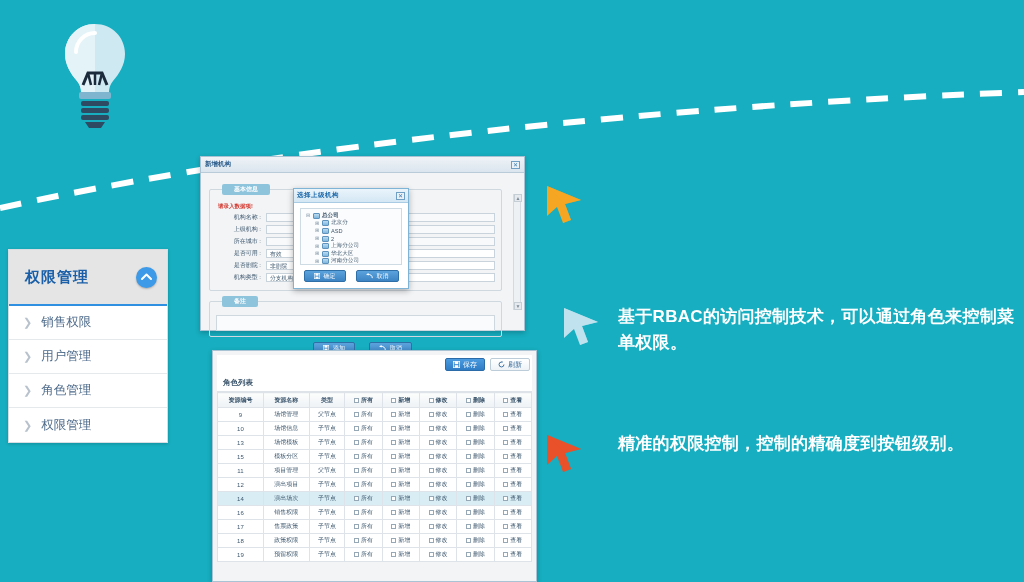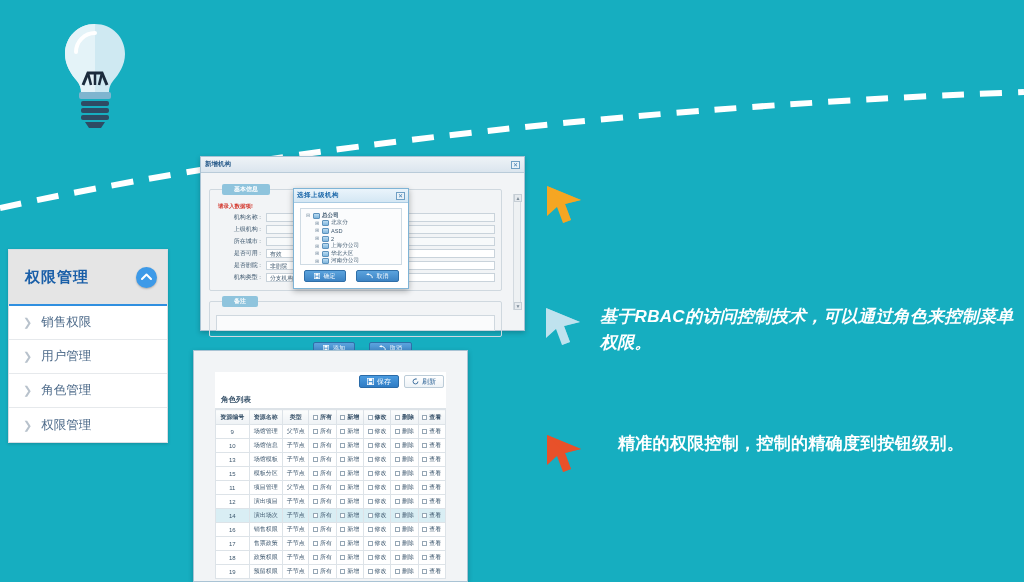--- a/index.html
+++ b/index.html
@@ -117,21 +117,21 @@
   .tnode.root .lbl { font-weight:bold; }
   .tnode.child { padding-left:9px; }
   .folder { width:7px; height:6px; position:relative; display:inline-block; }
   .folder i {
     position:absolute; inset:0; background:linear-gradient(#bcdcf2,#7fb6dd);
     border:.5px solid #5e93bd; border-radius:1px; display:block;
   }
   .modal-actions { display:flex; justify-content:center; gap:10px; padding:0 0 6px; }
 
   
-  .win-table { left:193px; top:350px; width:275px; height:232px; padding:21px; }
+  .win-table { left:212px; top:350px; width:325px; height:232px; padding:4px; }
   .tbl-toolbar { display:flex; justify-content:flex-end; gap:5px; background:#fff; padding:3px 2px; }
   .btn-save {
     background:linear-gradient(#4a9be0,#2f7cc4); border:1px solid #2a6ba8; color:#fff;
     font-size:7px; padding:2px 7px; border-radius:2px; display:flex; align-items:center; gap:3px; line-height:1;
   }
   .btn-refresh {
     background:linear-gradient(#ffffff,#eef3f7); border:1px solid #bcccd8; color:#3d6f9e;
     font-size:7px; padding:2px 7px; border-radius:2px; display:flex; align-items:center; gap:3px; line-height:1;
   }
   .tbl-caption {
@@ -146,21 +146,21 @@
   table.roles thead th { background:linear-gradient(#fcfdfd,#eef2f5); font-weight:bold; height:15px; }
   table.roles tr.sel td { background:#d9eef4; }
   .cbwrap { display:inline-flex; align-items:center; gap:2px; justify-content:center; }
   .cb { width:5px; height:5px; border:1px solid #96a7b5; background:#fff; display:inline-block; }
 
   
   .anno { position:absolute; display:flex; align-items:flex-start; gap:14px; }
   .anno .txt { color:#ffffff; font-size:17px; font-weight:bold; line-height:1.55; letter-spacing:.3px; }
   .cursor-ic { width:46px; height:46px; flex:0 0 46px; }
   .a1 { left:541px; top:182px; }
-  .a2 { left:540px; top:304px;font-style:italic; }
+  .a2 { left:558px; top:304px; }
   .a3 { left:541px; top:431px;gap:31px; }
 </style>
 </head>
 <body>
 
 <svg class="dash-curve" viewBox="0 0 1024 582">
   <path d="M0 208 C 220 160, 560 110, 1024 92" fill="none" stroke="#ffffff" stroke-width="6" stroke-dasharray="22 16" stroke-linecap="butt"></path>
 </svg>
 
 <div class="header">

